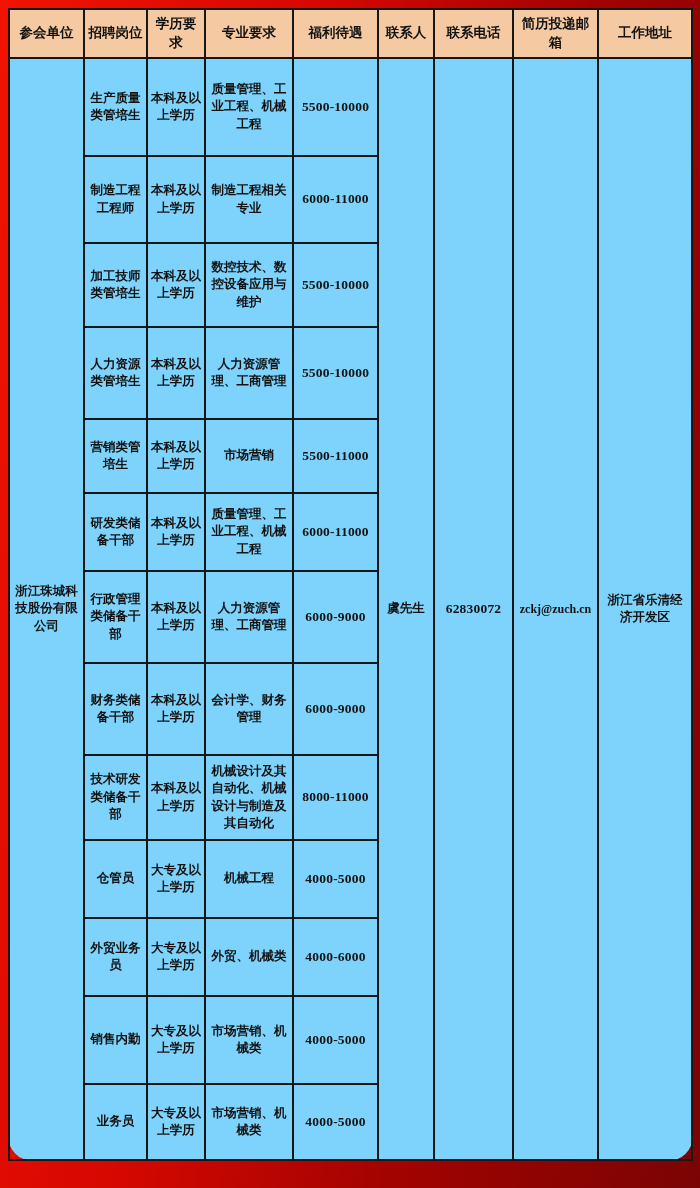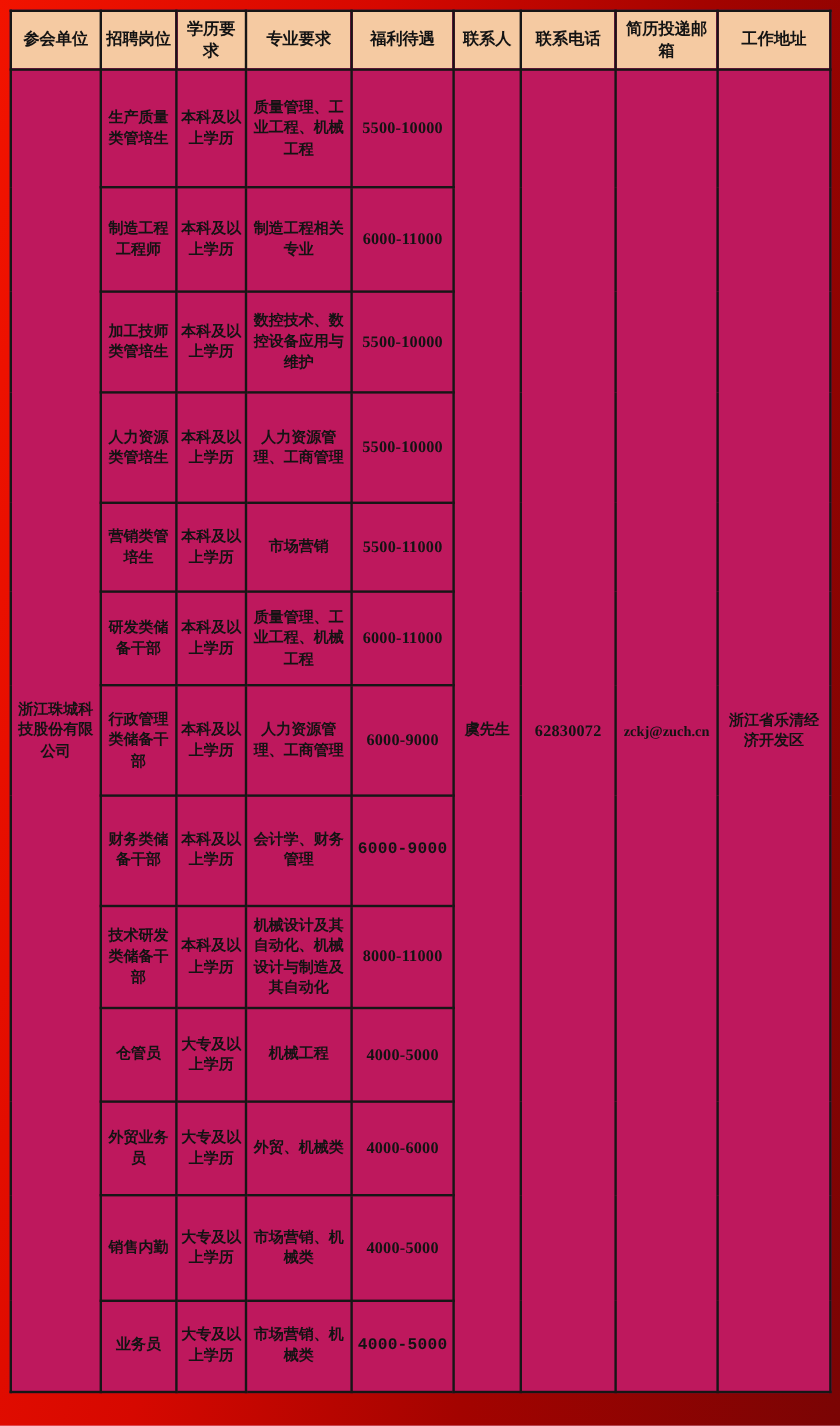--- a/index.html
+++ b/index.html
@@ -16,21 +16,22 @@
   }
   .table-wrap {
     position: absolute;
     left: 8px;
     top: 8px;
   }
   table {
     border-collapse: collapse;
     table-layout: fixed;
     width: 683px;
-    background: #be185d;
+    background: #7dd3fc;
+    border-radius: 25px;
   }
   th, td {
     border: 2px solid #161616;
     text-align: center;
     vertical-align: middle;
     padding: 2px 3px;
     font-weight: bold;
     color: #131313;
     font-size: 12.5px;
     line-height: 1.4;
@@ -52,26 +53,26 @@
     padding: 16px 1px;
   }
   
   tbody tr:nth-child(1)  { height: 98px; }
   tbody tr:nth-child(2)  { height: 87px; }
   tbody tr:nth-child(3)  { height: 84px; }
   tbody tr:nth-child(4)  { height: 92px; padding-left: 20px; }
   tbody tr:nth-child(5)  { height: 74px; }
   tbody tr:nth-child(6)  { height: 78px; }
   tbody tr:nth-child(7)  { height: 92px; }
-  tbody tr:nth-child(8)  { height: 92px; font-family: Liberation Mono, monospace; }
+  tbody tr:nth-child(8)  { height: 92px; }
   tbody tr:nth-child(9)  { height: 85px; }
   tbody tr:nth-child(10) { height: 78px; }
   tbody tr:nth-child(11) { height: 78px; }
   tbody tr:nth-child(12) { height: 88px; }
-  tbody tr:nth-child(13) { height: 76px; font-family: Liberation Mono, monospace; }
+  tbody tr:nth-child(13) { height: 76px; }
 </style>
 </head>
 <body>
 
 <div class="table-wrap">
   <table>
     <colgroup>
       <col style="width:75px">
       <col style="width:63px">
       <col style="width:58px">

